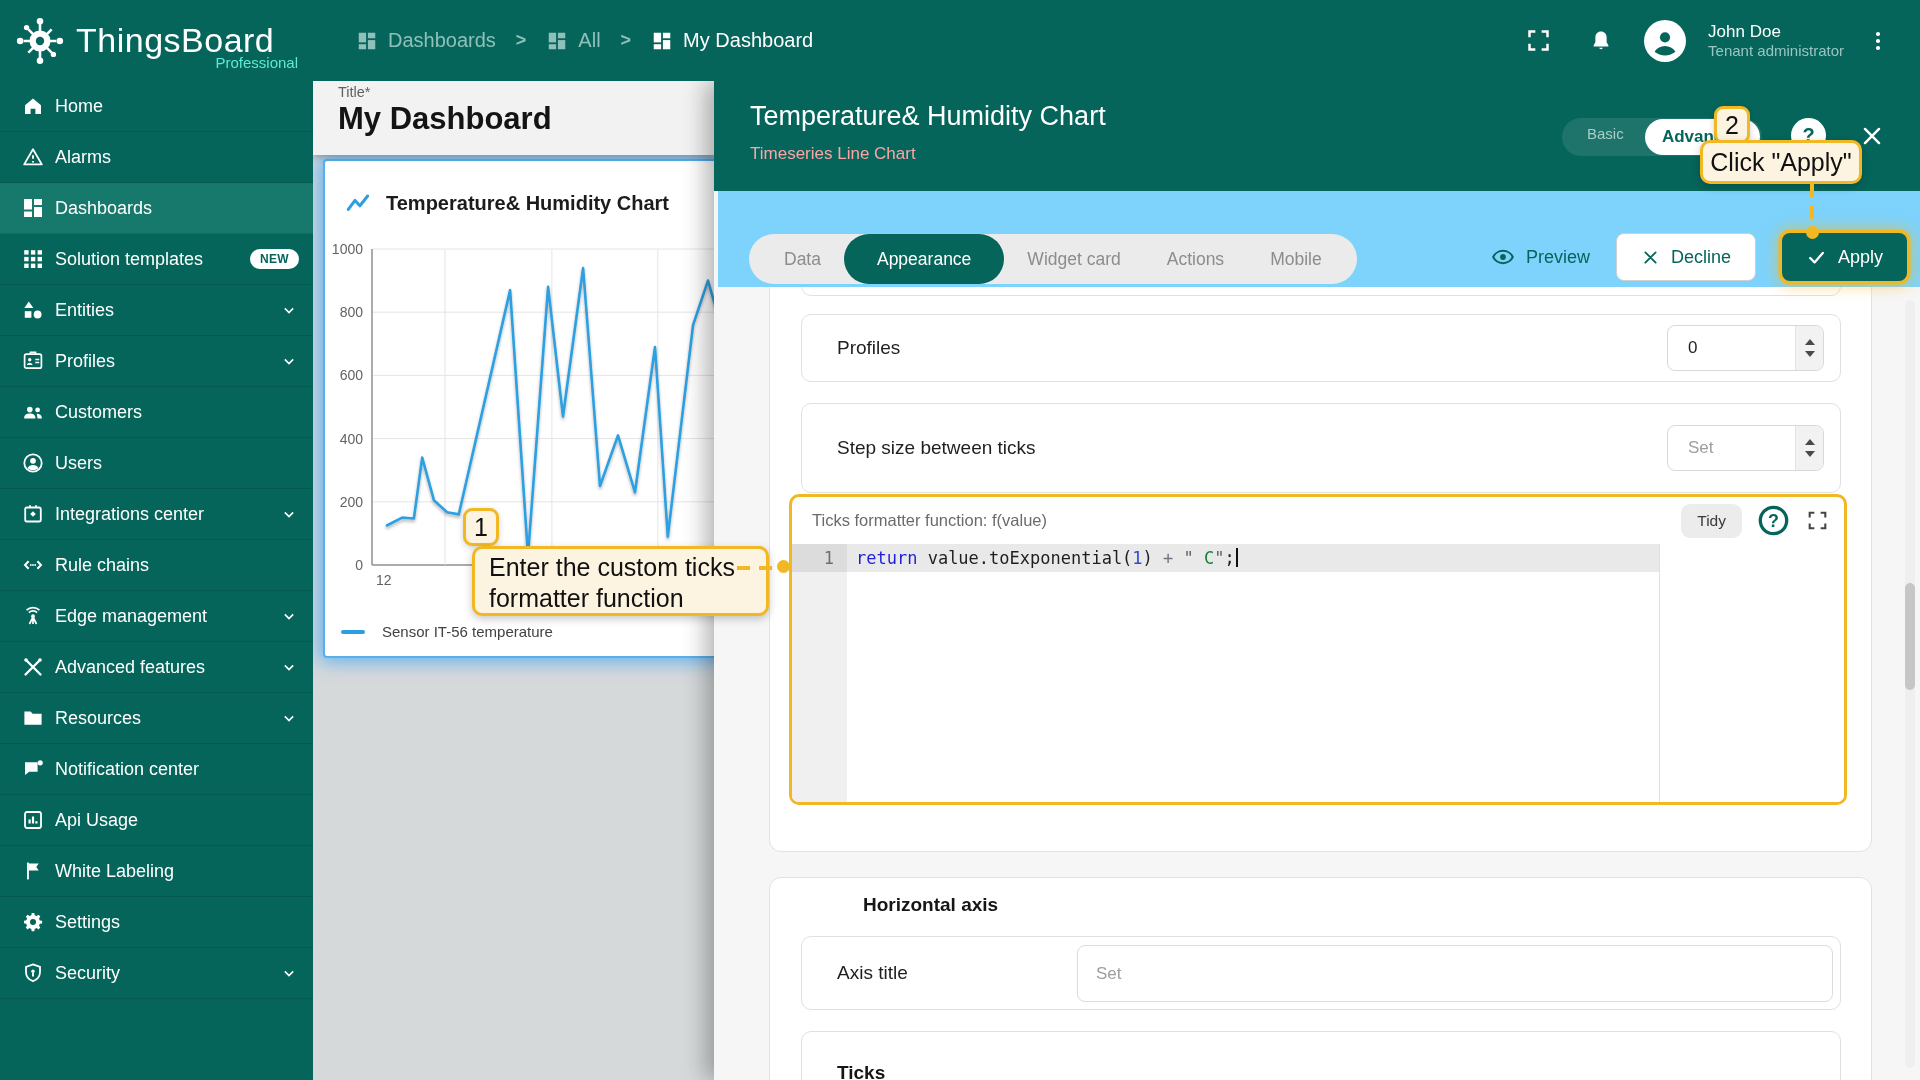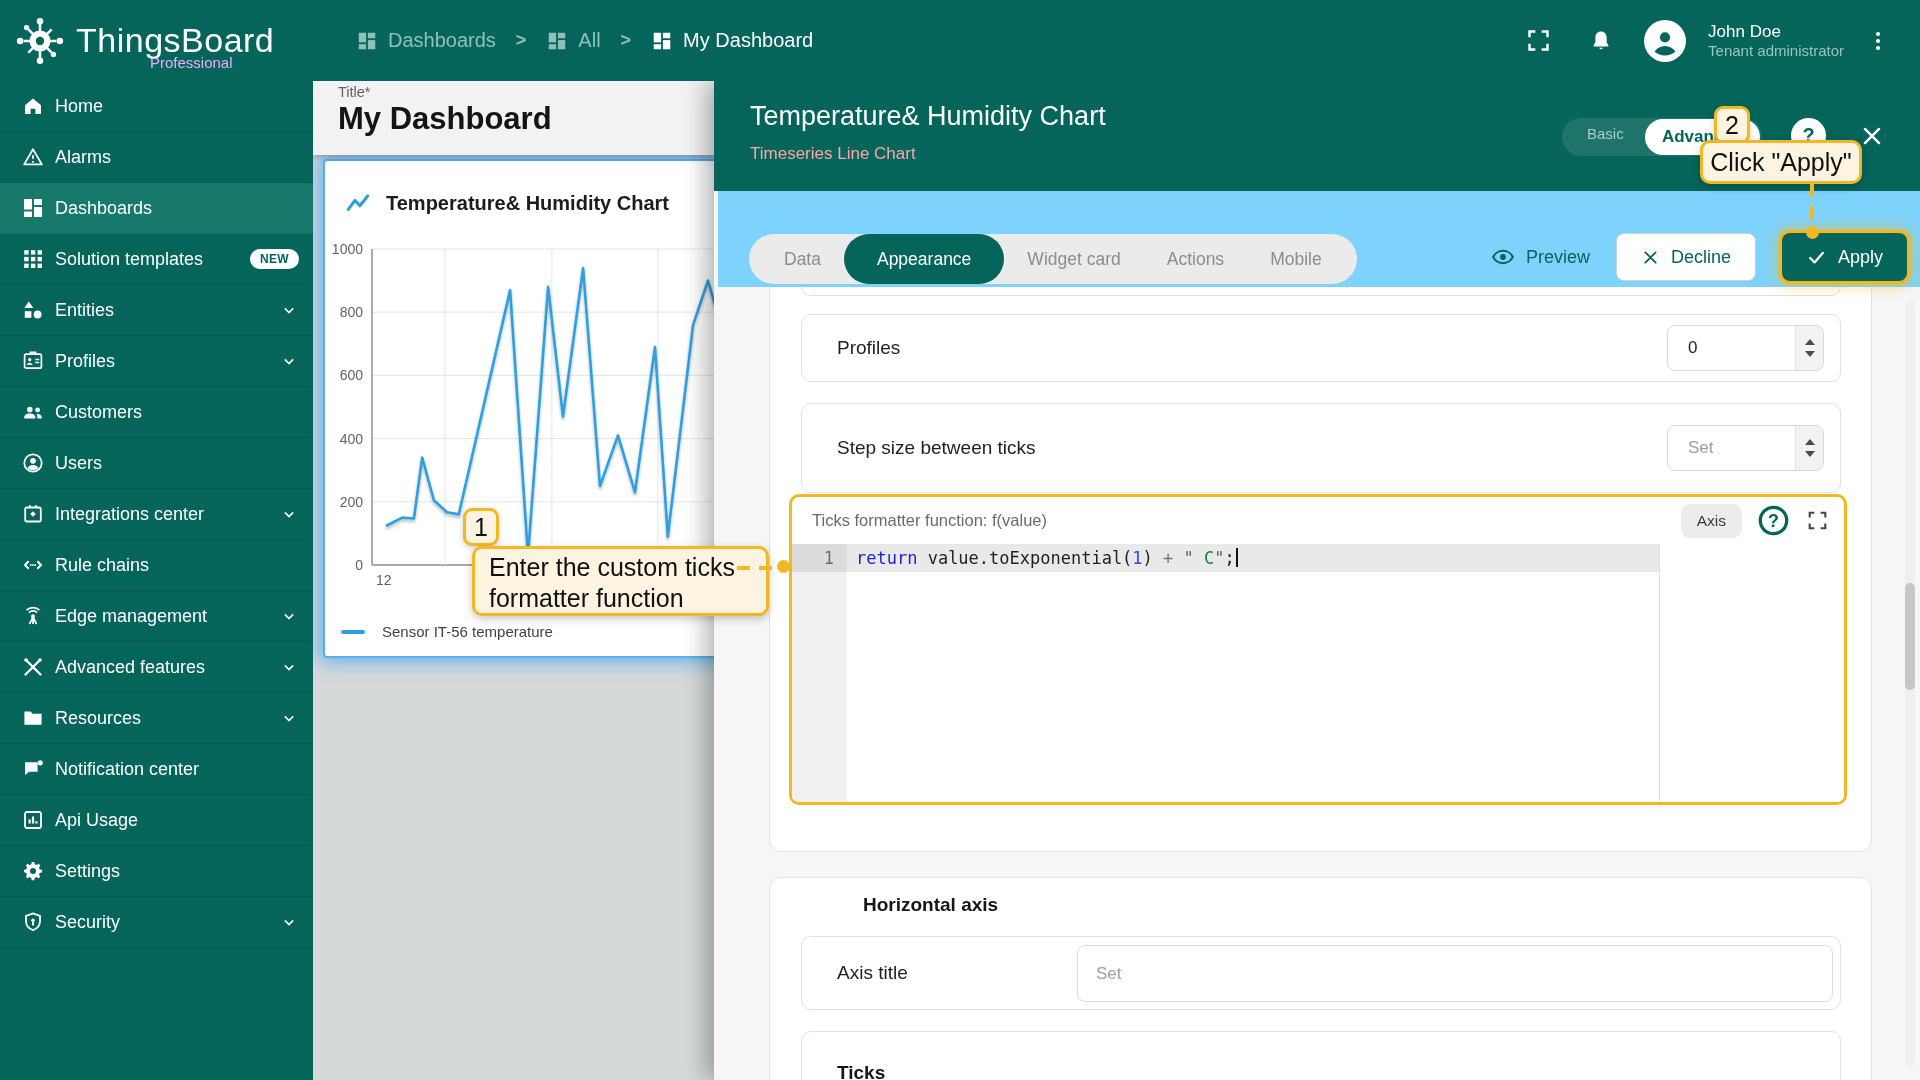--- a/index.html
+++ b/index.html
@@ -7,21 +7,21 @@
   body { font-family:"Liberation Sans","DejaVu Sans",sans-serif; background:#e5e5e5; }
   .screen { position:relative; width:1920px; height:1080px; overflow:hidden; background:#f6f6f6; }
   .ic { display:inline-flex; }
   .ic svg { width:100%; height:100%; display:block; }
 
   
   .sidebar { position:absolute; left:0; top:0; width:313px; height:1080px; background:#05655b; z-index:30; }
   .logo { height:81px; display:flex; align-items:center; padding-left:12px; position:relative; cursor:pointer; }
   .logo-icon { width:56px; height:56px; }
   .logo-name { color:#fff; font-size:34px; font-weight:500; letter-spacing:0.5px; margin-left:8px; }
-  .logo-sub { position:absolute; left:150px; top:54px; width:148px; color:#f0abfc; font-size:15px; }
+  .logo-sub { position:absolute; left:150px; top:54px; width:148px; text-align:right; color:#5eead4; font-size:15px; }
   .nav { position:absolute; top:81px; left:0; right:0; }
   .nav-item { height:51px; display:flex; align-items:center; padding:0 14px 0 21px; color:#fff; font-size:18px; font-weight:400; border-bottom:1px solid rgba(0,0,0,0.10); cursor:pointer; }
   .nav-item.selected { background:#17786c; }
   .nav-ic { width:24px; height:24px; color:#fff; margin-right:10px; flex:none; }
   .nav-label { flex:1; white-space:nowrap; }
   .badge-new { background:#ffffff; color:#05655b; font-size:12px; font-weight:700; padding:3px 10px; border-radius:12px; letter-spacing:0.3px; }
   .chev { width:20px; height:20px; color:#fff; flex:none; }
 
   
   .topbar { position:absolute; left:313px; top:0; width:1607px; height:81px; background:#05655b; display:flex; align-items:center; z-index:25; }
@@ -345,20 +345,29 @@
           <span class="nav-label">Notification center</span>
         </div>
         <div class="nav-item">
           <span class="ic nav-ic">
             <svg viewBox="0 0 24 24" fill="none" stroke="currentColor" stroke-width="1.8">
               <rect x="4" y="4" width="16" height="16" rx="2"></rect>
               <path d="M8.6 15.6v-4M12 15.6V8.4M15.4 15.6v-2.4" stroke-width="2.2"></path>
             </svg>
           </span>
           <span class="nav-label">Api Usage</span>
+        </div>
+        <div class="nav-item">
+          <span class="ic nav-ic">
+            <svg viewBox="0 0 24 24" fill="currentColor">
+              <rect x="6" y="3.6" width="1.9" height="16.8"></rect>
+              <path d="M7.9 4.6h9.8l-2.4 3.4 2.4 3.4H7.9z"></path>
+            </svg>
+          </span>
+          <span class="nav-label">White Labeling</span>
         </div>
         <div class="nav-item">
           <span class="ic nav-ic">
             <svg viewBox="0 0 24 24" fill="currentColor">
               <path fill-rule="evenodd" d="M10.7 3h2.6l.4 2.3 1.9.8 1.9-1.3 1.8 1.8-1.3 1.9.8 1.9 2.3.4v2.6l-2.3.4-.8 1.9 1.3 1.9-1.8 1.8-1.9-1.3-1.9.8-.4 2.3h-2.6l-.4-2.3-1.9-.8-1.9 1.3-1.8-1.8 1.3-1.9-.8-1.9L3 13.3v-2.6l2.3-.4.8-1.9L4.8 6.5l1.8-1.8 1.9 1.3 1.9-.8zM12 15a3 3 0 1 0 0-6 3 3 0 0 0 0 6z"></path>
             </svg>
           </span>
           <span class="nav-label">Settings</span>
         </div>
         <div class="nav-item">
@@ -571,21 +580,21 @@
             <span class="stepper">
                 <span class="arr-up"></span>
                 <span class="arr-dn"></span>
               </span>
           </div>
         </div>
 
         <div class="code-block">
           <div class="code-header">
             <span class="code-label">Ticks formatter function: f(value)</span>
-            <button class="tidy-btn">Axis</button>
+            <button class="tidy-btn">Tidy</button>
             <span class="ic code-help">
                 <svg viewBox="0 0 24 24">
                   <circle cx="12" cy="12" r="9.6" fill="none" stroke="currentColor" stroke-width="2.4"></circle>
                   <text x="12" y="16.4" text-anchor="middle" font-size="13" font-weight="bold" font-family="Liberation Sans, DejaVu Sans, sans-serif" fill="currentColor">?</text>
                 </svg>
               </span>
             <span class="ic code-expand">
                 <svg viewBox="0 0 24 24" fill="none" stroke="currentColor" stroke-width="2">
                   <path d="M4.5 9V4.5H9M15 4.5h4.5V9M19.5 15v4.5H15M9 19.5H4.5V15"></path>
                 </svg>

